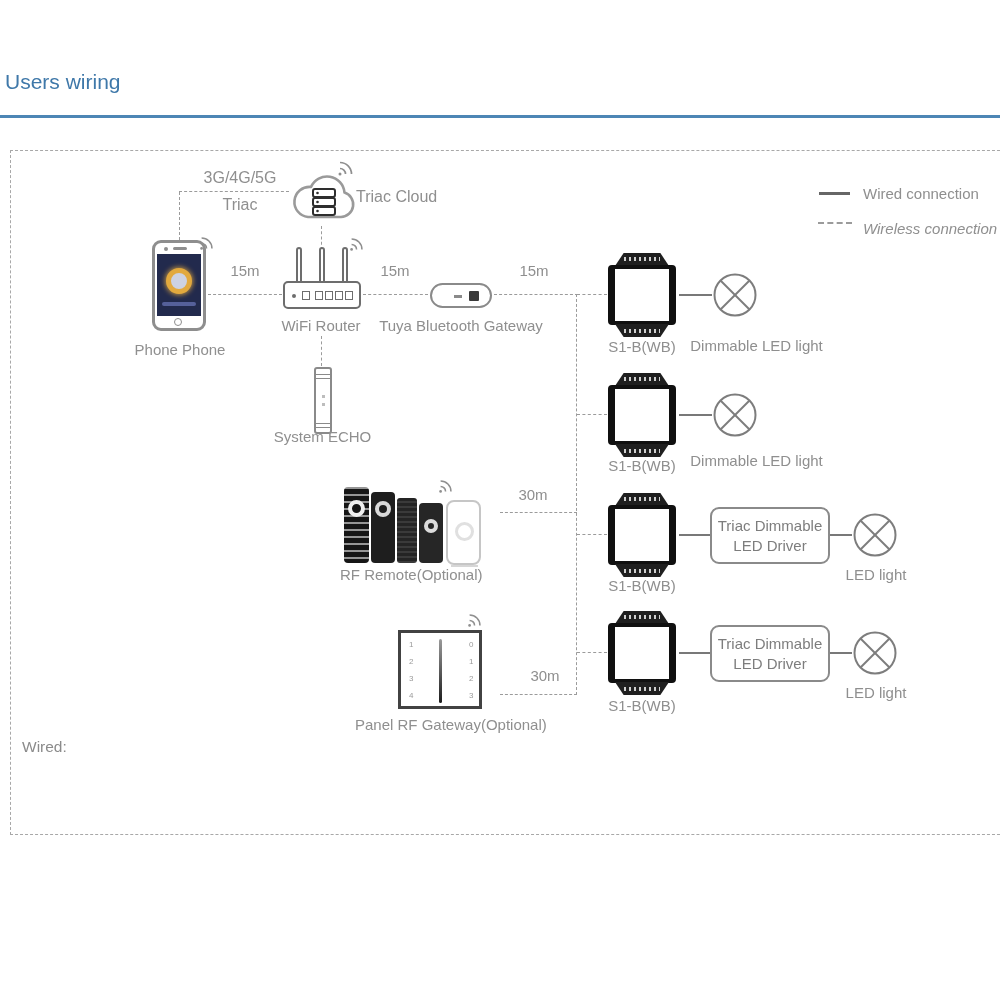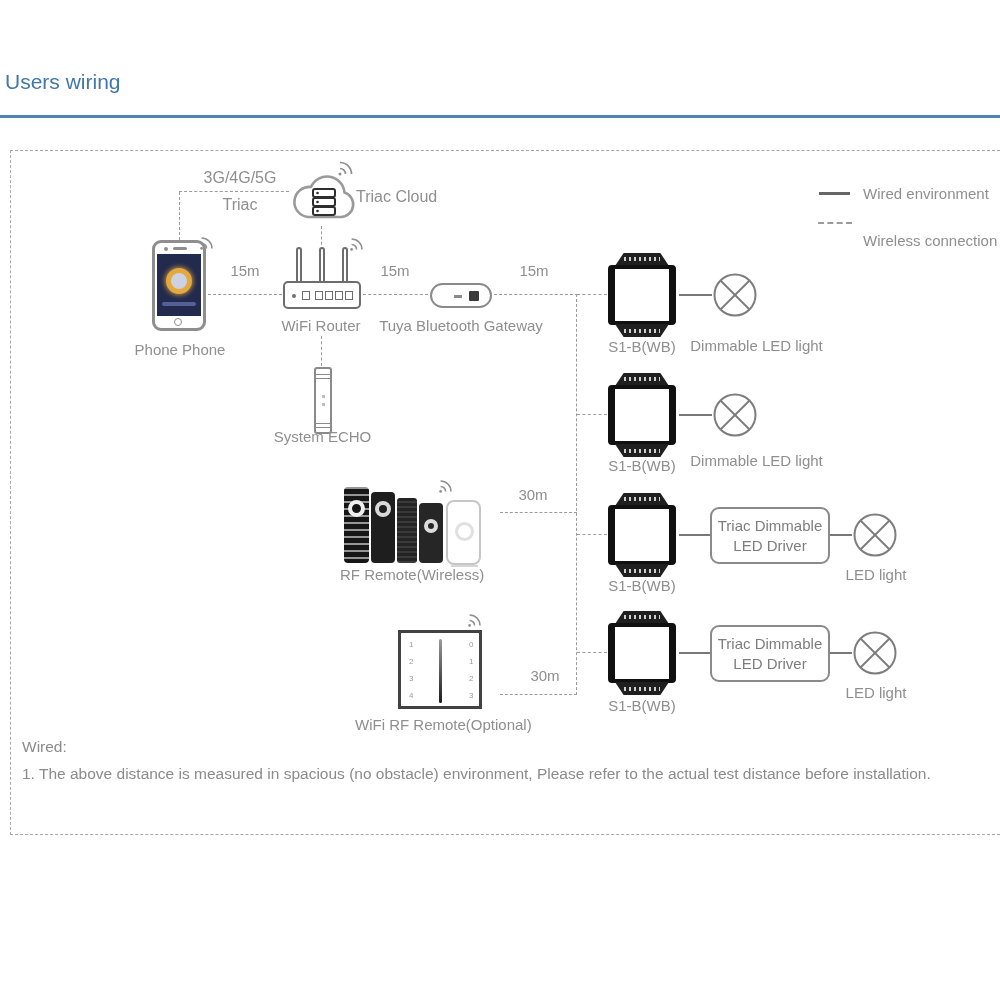--- a/index.html
+++ b/index.html
@@ -118,23 +118,23 @@
 <body>
 
 <div class="stage">
 
   <div class="page-title">Users wiring</div>
   <div class="title-rule"></div>
 
   <div class="diagram-border"></div>
 
   <div class="leg-wired-line"></div>
-  <div class="lbl" style="left:863px; top:185px;">Wired environment</div>
+  <div class="lbl" style="left:863px; top:185px;">Wired connection</div>
   <div class="leg-wireless-line"></div>
-  <div class="lbl" style="left:863px; top:232px;">Wireless connection</div>
+  <div class="lbl" style="left:863px; top:220px;font-style:italic;">Wireless connection</div>
 
   <div class="lbl ctr" style="left:190px; top:169px; width:100px; font-size:16px;">3G/4G/5G</div>
   <div class="lbl ctr" style="left:190px; top:196px; width:100px; font-size:16px;">Triac</div>
 
   <div class="dash-v" style="left:179px; top:192px; height:48px;"></div>
   <div class="dash-h" style="left:179px; top:191px; width:110px;"></div>
   <div class="dash-v" style="left:321px; top:226px; height:24px;"></div>
   <div class="dash-h" style="left:208px; top:294px; width:74px;"></div>
   <div class="dash-h" style="left:363px; top:294px; width:65px;"></div>
   <div class="dash-h" style="left:494px; top:294px; width:84px;"></div>
@@ -237,39 +237,39 @@
     </div>
   <div class="remote r5">
       <div class="dial"></div>
       <div class="foot"></div>
     </div>
   <svg class="wicon" style="left:437px; top:477px;" width="18" height="18" viewBox="0 0 20 20">
     <circle cx="4" cy="16" r="1.5" fill="#8f8f8f"></circle>
     <path d="M4 10.5 A5.5 5.5 0 0 1 9.5 16" fill="none" stroke="#8f8f8f" stroke-width="1.7"></path>
     <path d="M4 4.5 A11.5 11.5 0 0 1 15.5 16" fill="none" stroke="#8f8f8f" stroke-width="1.7"></path>
   </svg>
-  <div class="lbl ctr" style="left:340px; top:566px; width:135px;">RF Remote(Wireless)</div>
+  <div class="lbl ctr" style="left:340px; top:566px; width:135px;">RF Remote(Optional)</div>
 
   <div class="panel">
     <div class="slider"></div>
     <span class="pd pdL py0">1</span>
     <span class="pd pdL py1">2</span>
     <span class="pd pdL py2">3</span>
     <span class="pd pdL py3">4</span>
     <span class="pd pdR py0">0</span>
     <span class="pd pdR py1">1</span>
     <span class="pd pdR py2">2</span>
     <span class="pd pdR py3">3</span>
   </div>
   <svg class="wicon" style="left:466px; top:611px;" width="18" height="18" viewBox="0 0 20 20">
     <circle cx="4" cy="16" r="1.5" fill="#8f8f8f"></circle>
     <path d="M4 10.5 A5.5 5.5 0 0 1 9.5 16" fill="none" stroke="#8f8f8f" stroke-width="1.7"></path>
     <path d="M4 4.5 A11.5 11.5 0 0 1 15.5 16" fill="none" stroke="#8f8f8f" stroke-width="1.7"></path>
   </svg>
-  <div class="lbl ctr" style="left:355px; top:716px; width:170px;">WiFi RF Remote(Optional)</div>
+  <div class="lbl ctr" style="left:355px; top:716px; width:170px;">Panel RF Gateway(Optional)</div>
 
   <div class="s1b" style="top:253px;">
     <div class="tt"></div>
       <div class="bd"></div>
       <div class="tb"></div>
   </div>
   <div class="s1b" style="top:373px;">
     <div class="tt"></div>
       <div class="bd"></div>
       <div class="tb"></div>
@@ -325,15 +325,14 @@
   </svg>
   <svg class="lamp" style="left:852px; top:630px;" width="46" height="46" viewBox="0 0 46 46">
     <circle cx="23" cy="23" r="20.5" fill="#fff" stroke="#7d7d7d" stroke-width="2"></circle>
     <line x1="8.5" y1="8.5" x2="37.5" y2="37.5" stroke="#7d7d7d" stroke-width="2"></line>
     <line x1="37.5" y1="8.5" x2="8.5" y2="37.5" stroke="#7d7d7d" stroke-width="2"></line>
   </svg>
   <div class="lbl ctr" style="left:844px; top:566px; width:64px;">LED light</div>
   <div class="lbl ctr" style="left:844px; top:684px; width:64px;">LED light</div>
 
   <div class="note" style="left:22px; top:738px;">Wired:</div>
-  <div class="note" style="left:22px; top:765px;">1. The above distance is measured in spacious (no obstacle) environment,  Please refer to the actual test distance before installation.</div>
 
 </div>
 
 </body></html>

